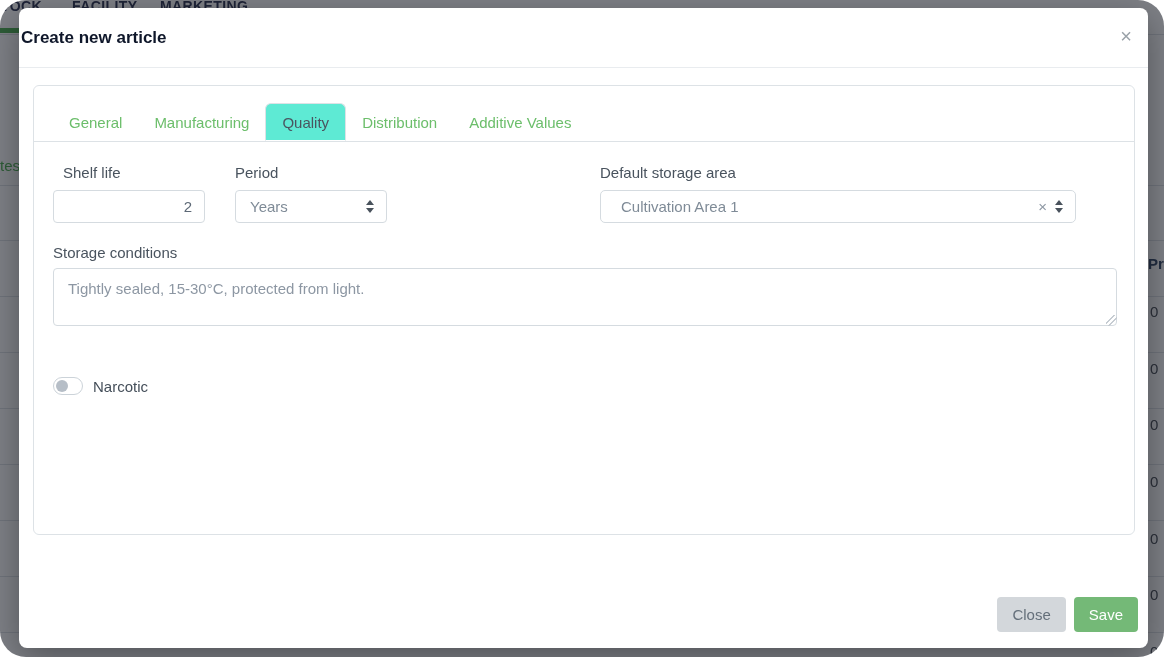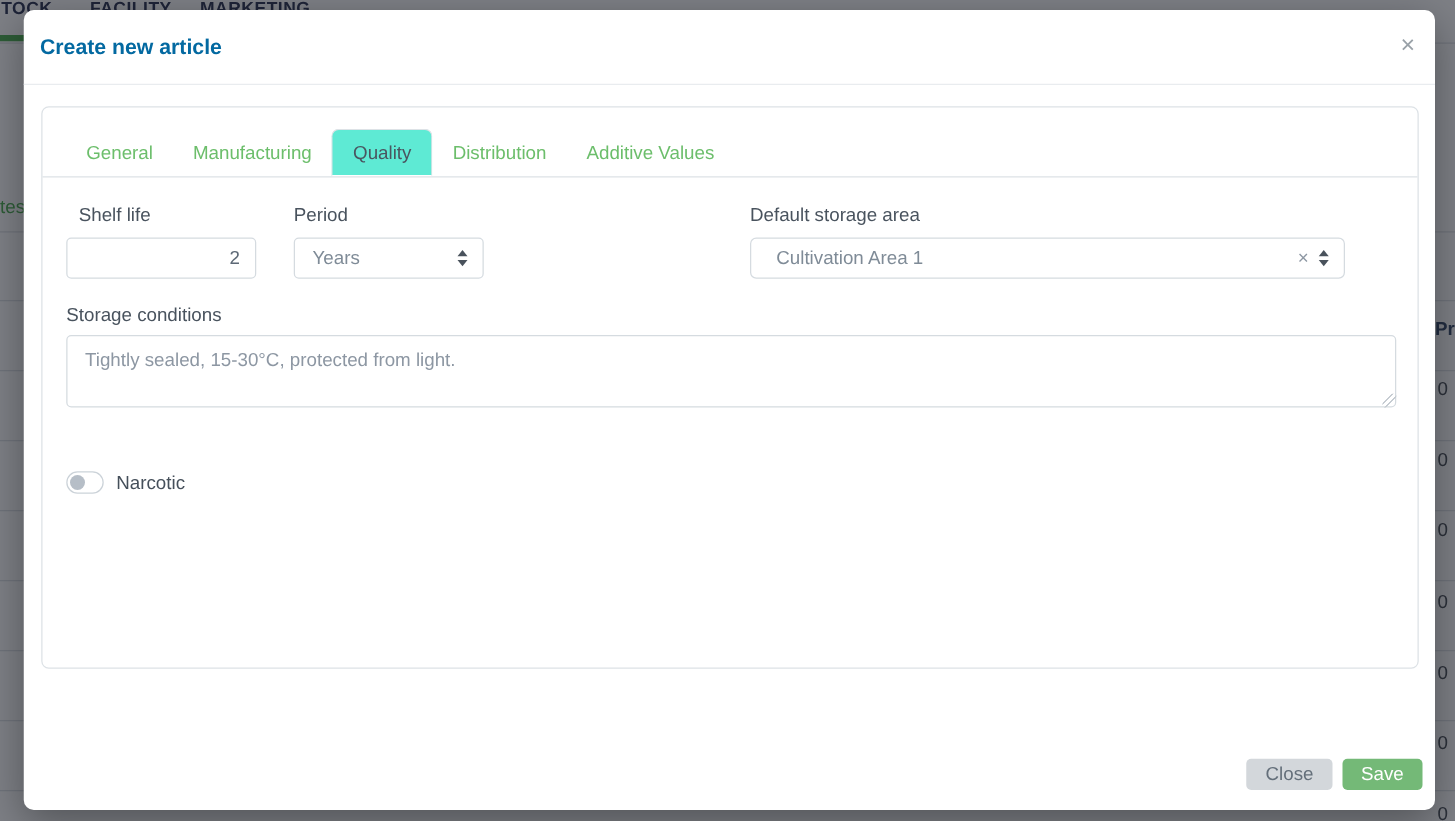--- a/index.html
+++ b/index.html
@@ -1,36 +1,36 @@
 <!DOCTYPE html>
 <html><head>
 <meta charset="utf-8">
 <style>
   html,body{margin:0;padding:0;}
   body{width:1164px;height:657px;font-family:"Liberation Sans",sans-serif;overflow:hidden;}
-  .page{position:relative;width:1164px;height:657px;background:#fff;overflow:hidden;}
+  .page{position:relative;width:1164px;height:657px;background:#fff;overflow:hidden;border-radius:26px;}
 
   
   .bg-nav{position:absolute;top:0;left:0;right:0;height:34px;background:#fff;border-bottom:1px solid #dee2e6;}
   .bg-nav-item{position:absolute;top:-2px;font-size:14px;font-weight:700;color:#2c3352;letter-spacing:.4px;}
   .bg-nav-item.n0{left:1px;}
   .bg-nav-item.n1{left:72px;}
   .bg-nav-item.n2{left:160px;}
   .bg-nav-underline{position:absolute;top:28px;left:0;width:62px;height:5px;background:#4caf50;}
   .bg-link{position:absolute;left:0;top:157px;font-size:15px;color:#4caf50;}
   .bg-line{position:absolute;left:0;right:0;height:1px;background:#dee2e6;}
   .bg-col-head{position:absolute;left:1148px;top:255px;font-size:15px;font-weight:700;color:#334866;white-space:nowrap;}
   .bg-zero{position:absolute;left:1150px;font-size:15px;color:#495057;}
 
   .overlay{position:absolute;inset:0;background:rgba(20,24,34,0.55);z-index:5;}
 
   
   .modal{position:absolute;left:19px;top:8px;width:1129px;height:640px;background:#fff;border-radius:8px;
          box-shadow:0 10px 34px rgba(0,0,0,.35);z-index:10;}
-  .m-title{position:absolute;left:13px;top:20px;font-size:17px;font-weight:600;color:#0369a1;}
+  .m-title{position:absolute;left:2px;top:20px;font-size:17px;font-weight:600;color:#0f172a;}
   .m-close{position:absolute;right:16px;top:18px;font-size:20px;line-height:20px;color:#99a1a8;cursor:pointer;background:none;border:none;padding:0;font-family:"Liberation Sans",sans-serif;}
   .m-hdiv{position:absolute;left:0;right:0;top:59px;height:1px;background:#e9ecef;}
 
   .card{position:absolute;left:14px;top:77px;width:1102px;height:450px;border:1px solid #dde2e6;border-radius:6px;box-sizing:border-box;background:#fff;}
 
   
   .tabs{position:absolute;left:19px;top:17px;display:flex;z-index:2;}
   .tab{height:38px;display:flex;align-items:center;padding:0 16px;font-size:15px;color:#6cbe6b;box-sizing:border-box;cursor:pointer;}
   .tab.active{color:#4a5560;background:#5eead4;border:1px solid #dde2e6;border-bottom:1px solid #fff;border-radius:6px 6px 0 0;position:relative;z-index:3;}
   .tab-underline{position:absolute;left:0;right:0;top:55px;height:1px;background:#dde2e6;z-index:1;}
@@ -78,21 +78,21 @@
   .specs-white{position:absolute;top:0;right:0;width:532px;height:35px;background:#fff;display:flex;align-items:center;}
   .specs-white .rel-gap{margin-left:23px;}
   .appr-group{margin-left:auto;display:flex;align-items:center;margin-right:15px;}
   .appr-label{font-size:15px;color:#9aa3ad;margin-left:10px;}
   .info-i{font-family:"Liberation Serif",serif;font-style:italic;font-weight:700;font-size:16px;color:#2e3a4e;margin-left:7px;cursor:pointer;}
   .add-btn{position:absolute;left:16px;top:47px;width:20px;height:20px;border-radius:50%;background:#78828e;color:#eef0f2;
            font-size:15px;font-weight:700;display:flex;align-items:center;justify-content:center;cursor:pointer;border:none;padding:0;line-height:1;}
 
   
   .footer{position:absolute;right:10px;bottom:16px;display:flex;gap:8px;}
-  .btn{height:25px;border:none;border-radius:4px;font-size:15px;padding:0 15px;cursor:pointer;font-family:"Liberation Sans",sans-serif;}
+  .btn{height:35px;border:none;border-radius:4px;font-size:15px;padding:0 15px;cursor:pointer;font-family:"Liberation Sans",sans-serif;}
   .btn-close{background:#d3d7db;color:#646f7a;}
   .btn-save{background:#74b977;color:#fff;}
 </style>
 </head>
 <body>
 
 <div class="page">
 
   <div class="bg-nav">
     <span class="bg-nav-item n0">TOCK</span>

